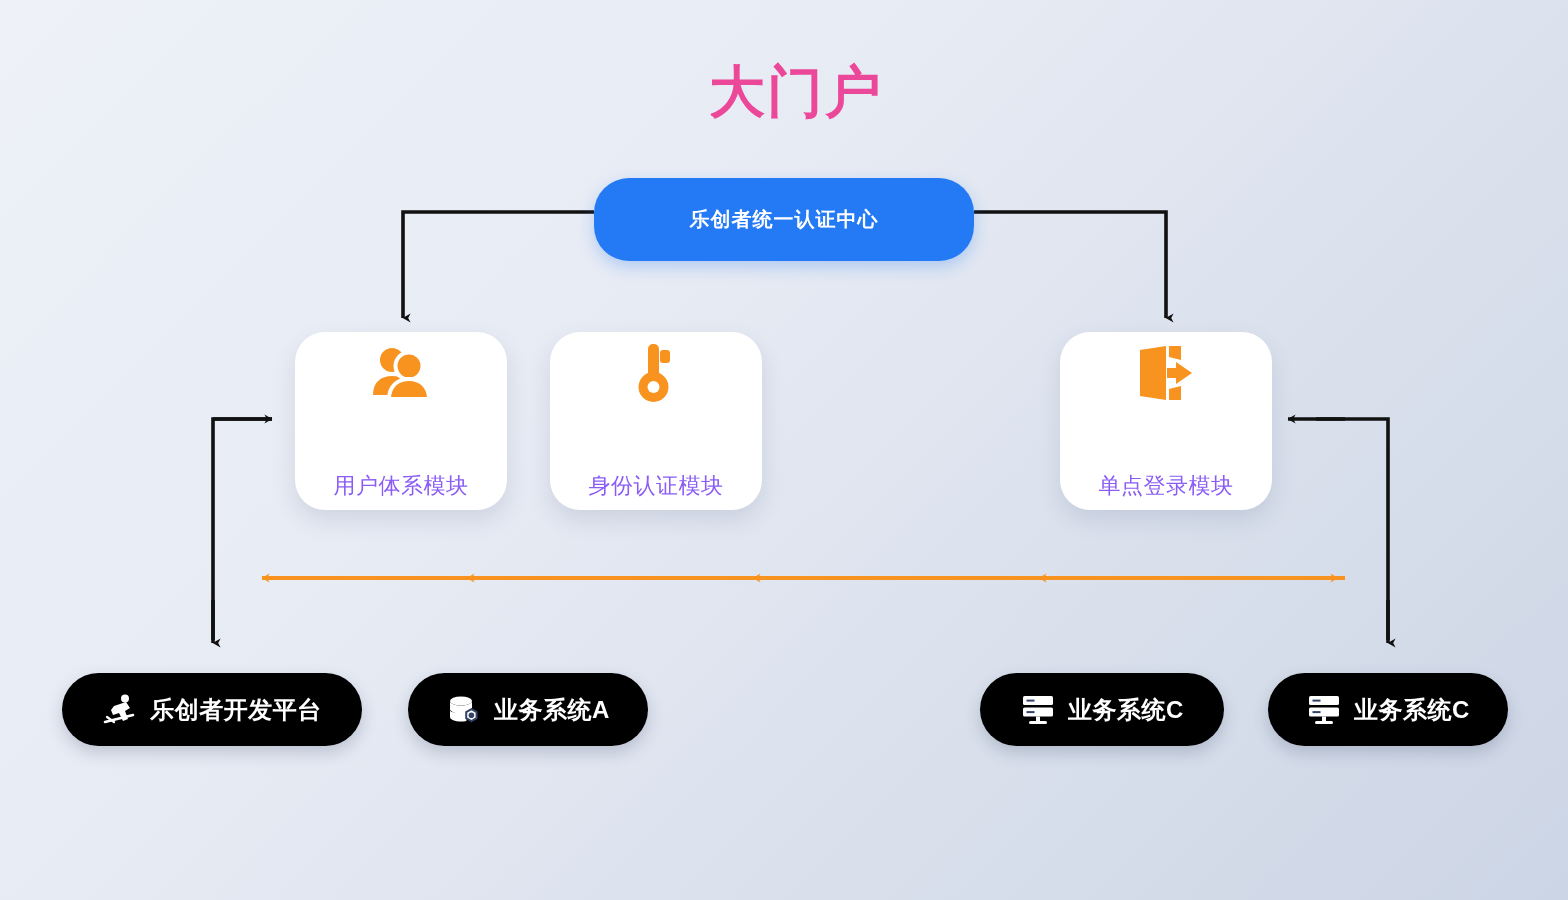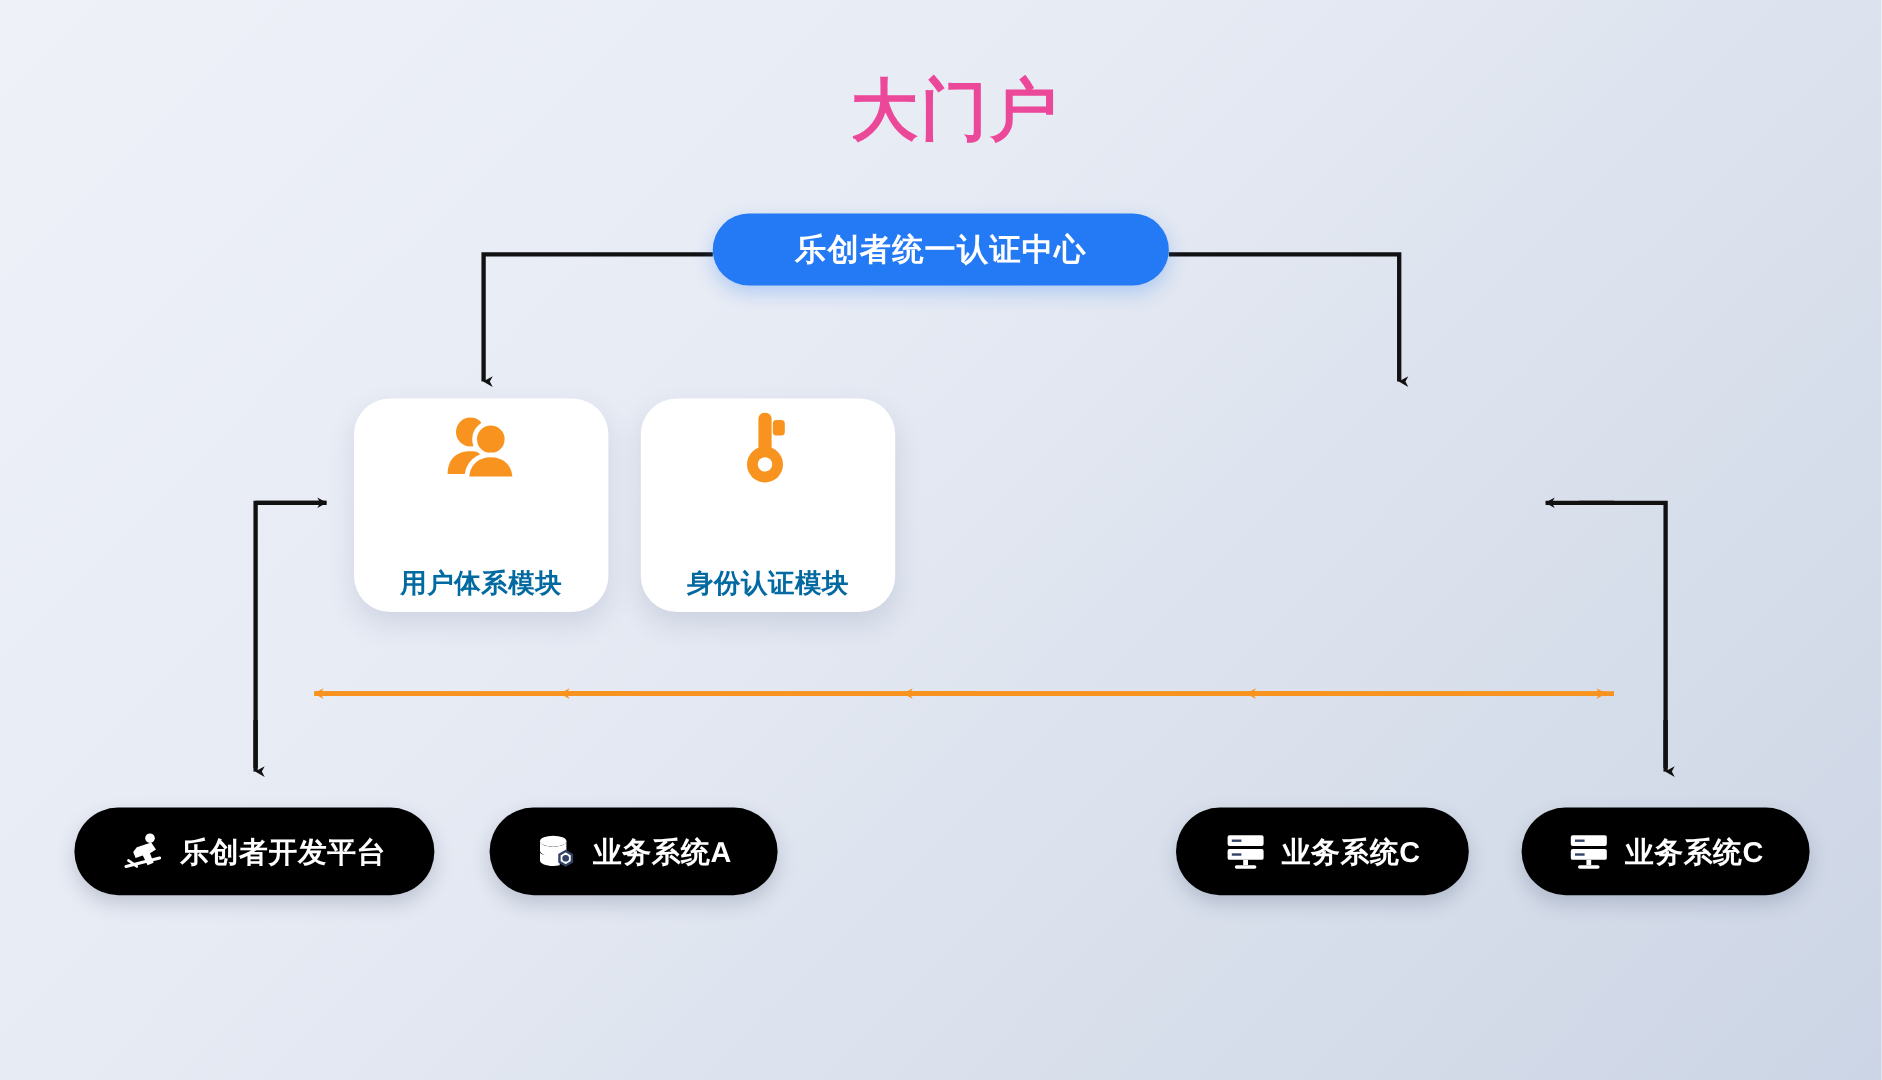--- a/index.html
+++ b/index.html
@@ -43,25 +43,25 @@
     letter-spacing: 2px;
     line-height: 68px;
   }
 
   
   .auth-pill {
     position: absolute;
     left: 594px;
     top: 178px;
     width: 380px;
-    height: 60px;
+    height: 83px;
     border-radius: 35px;
     background: #2479F5;
     color: #ffffff;
-    font-size: 26px;
+    font-size: 20px;
     font-weight: 700;
     letter-spacing: 1px;
     display: flex;
     align-items: center;
     justify-content: center;
     box-shadow: 0 6px 16px rgba(36,121,245,0.28);
   }
 
   
   .card {
@@ -80,27 +80,27 @@
   .card .card-icon {
     width: 64px;
     height: 64px;
     display: flex;
     align-items: center;
     justify-content: center;
     margin-bottom: 18px;
   }
   .card .card-label {
     font-size: 22px;
-    font-weight: 700;
-    color: #0369a1;
+    font-weight: 400;
+    color: #8b5cf6;
     letter-spacing: 0.5px;
     margin-top: 48px;
   }
   .card-0 { left: 295px; }
-  .card-1 { left: 534px; }
+  .card-1 { left: 550px; }
   .card-2 { left: 805px; }
   .card-3 { left: 1060px; }
 
   
   .syspill {
     position: absolute;
     top: 673px;
     height: 73px;
     border-radius: 37px;
     background: #000000;
@@ -194,20 +194,31 @@
         <rect x="14" y="2" width="11" height="36" rx="5" fill="#F7931E"></rect>
         <rect x="26" y="8" width="10" height="13" rx="3" fill="#F7931E"></rect>
         <circle cx="19.5" cy="45" r="15" fill="#F7931E"></circle>
         <circle cx="19.5" cy="45" r="6" fill="#FFFFFF"></circle>
       </svg>
     </span>
     <span class="card-label">身份认证模块</span>
   </div>
 
 
+  <div class="card card-3">
+    <span class="card-icon">
+      <svg width="60" height="60" viewBox="0 0 60 60">
+        <path d="M4,7 L30,3 L30,57 L4,53 Z" fill="#F7931E"></path>
+        <path d="M33,3 L45,3 L45,17 L33,14 Z" fill="#F7931E"></path>
+        <path d="M33,46 L45,43 L45,57 L33,57 Z" fill="#F7931E"></path>
+        <path d="M56,30 L40,19 L40,25 L31,25 L31,35 L40,35 L40,41 Z" fill="#F7931E"></path>
+      </svg>
+    </span>
+    <span class="card-label">单点登录模块</span>
+  </div>
 
   <div class="syspill sys-0">
     <span class="sys-icon">
       <svg width="36" height="36" viewBox="0 0 36 36">
         <circle cx="23" cy="6.5" r="4" fill="#FFFFFF"></circle>
         <path d="M12,14 L24,10 L28,16 L23,19 L26,27 L21,29 L17,21 L11,23 L9,18 Z" fill="#FFFFFF"></path>
         <path d="M3,30 L31,23" stroke="#FFFFFF" stroke-width="2.6" stroke-linecap="round" fill="none"></path>
         <path d="M5,25 L12,30" stroke="#FFFFFF" stroke-width="2.2" stroke-linecap="round" fill="none"></path>
       </svg>
     </span>

